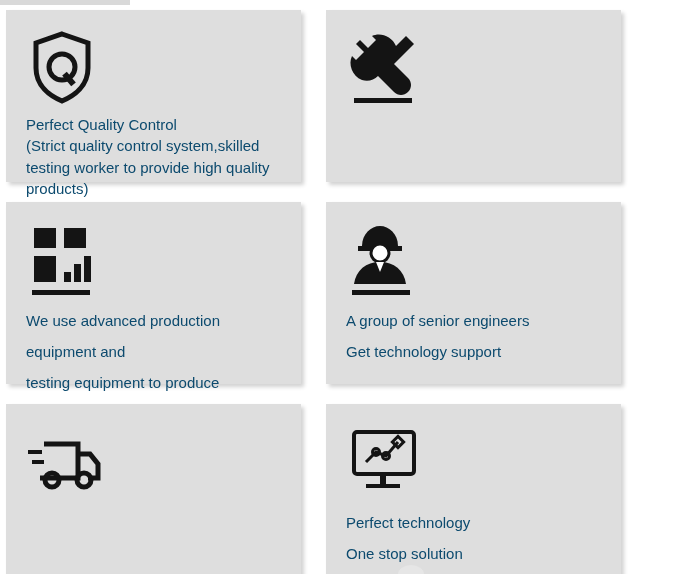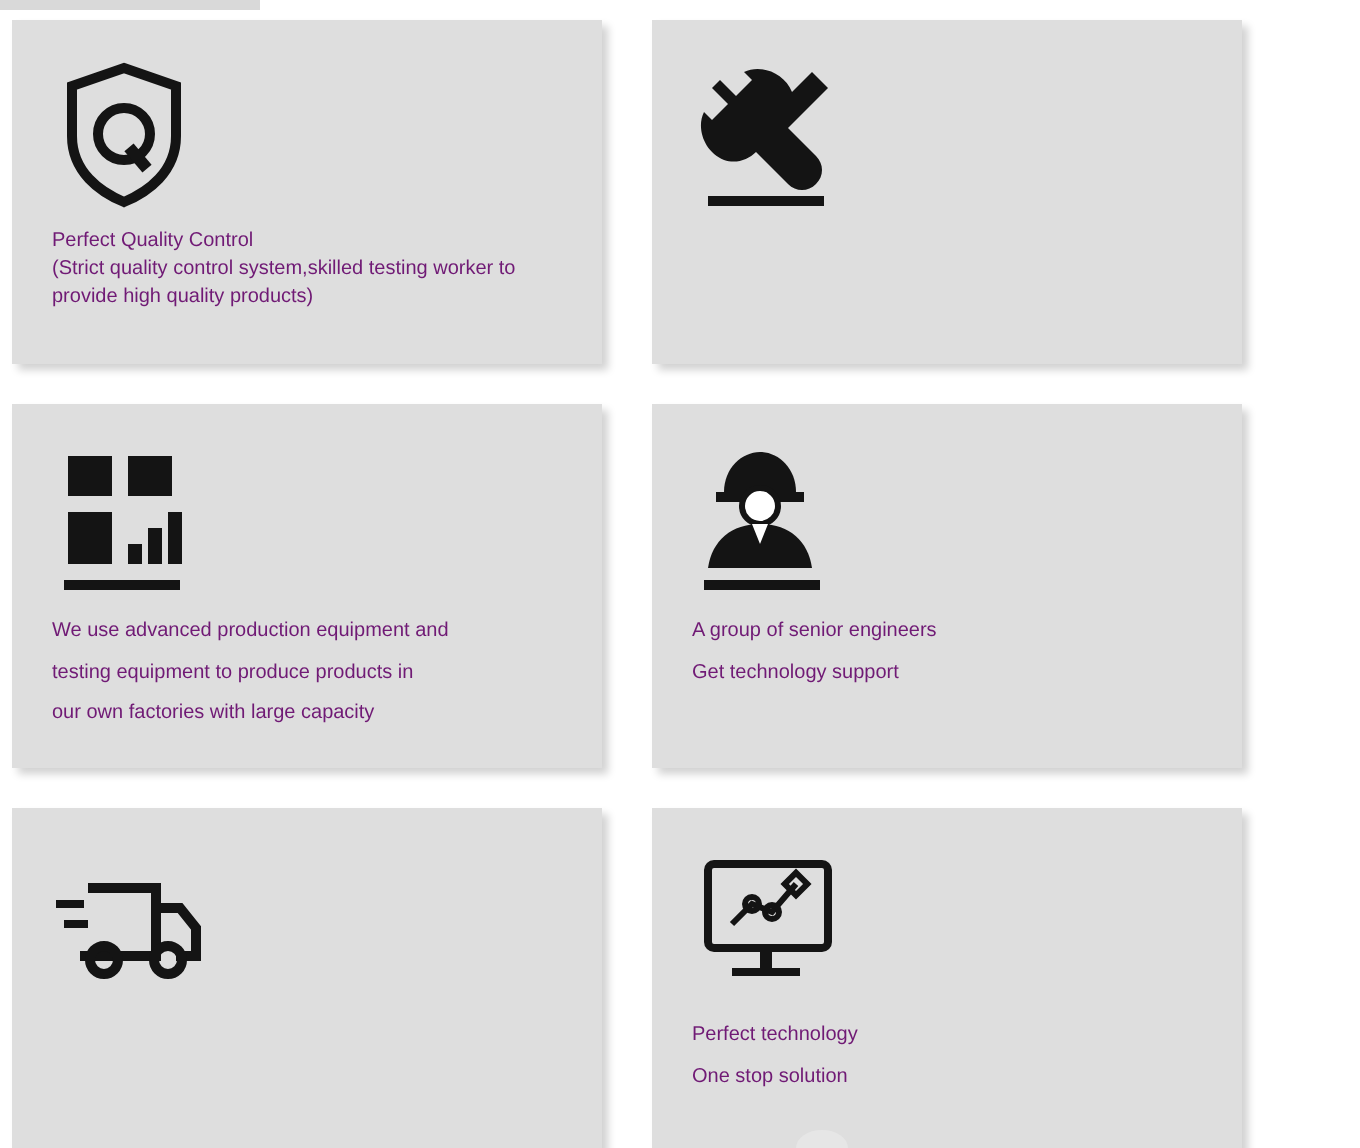--- a/index.html
+++ b/index.html
@@ -49,22 +49,22 @@
 
   .icon-wrap {
     height: 78px;
     display: flex;
     align-items: flex-end;
     margin-bottom: 8px;
   }
   .icon-wrap svg { display: block; }
 
   .card-text {
-    font-size: 10px;
-    color: #701a75;
+    font-size: 15px;
+    color: #0c4a6e;
     line-height: 1.42;
     white-space: pre-line;
   }
   .card-text.loose {
     line-height: 2.05;
   }
   .card-text.indent1 { padding-left: 4px; }
   .bottom-notch {
     position: absolute;
     left: 398px;

